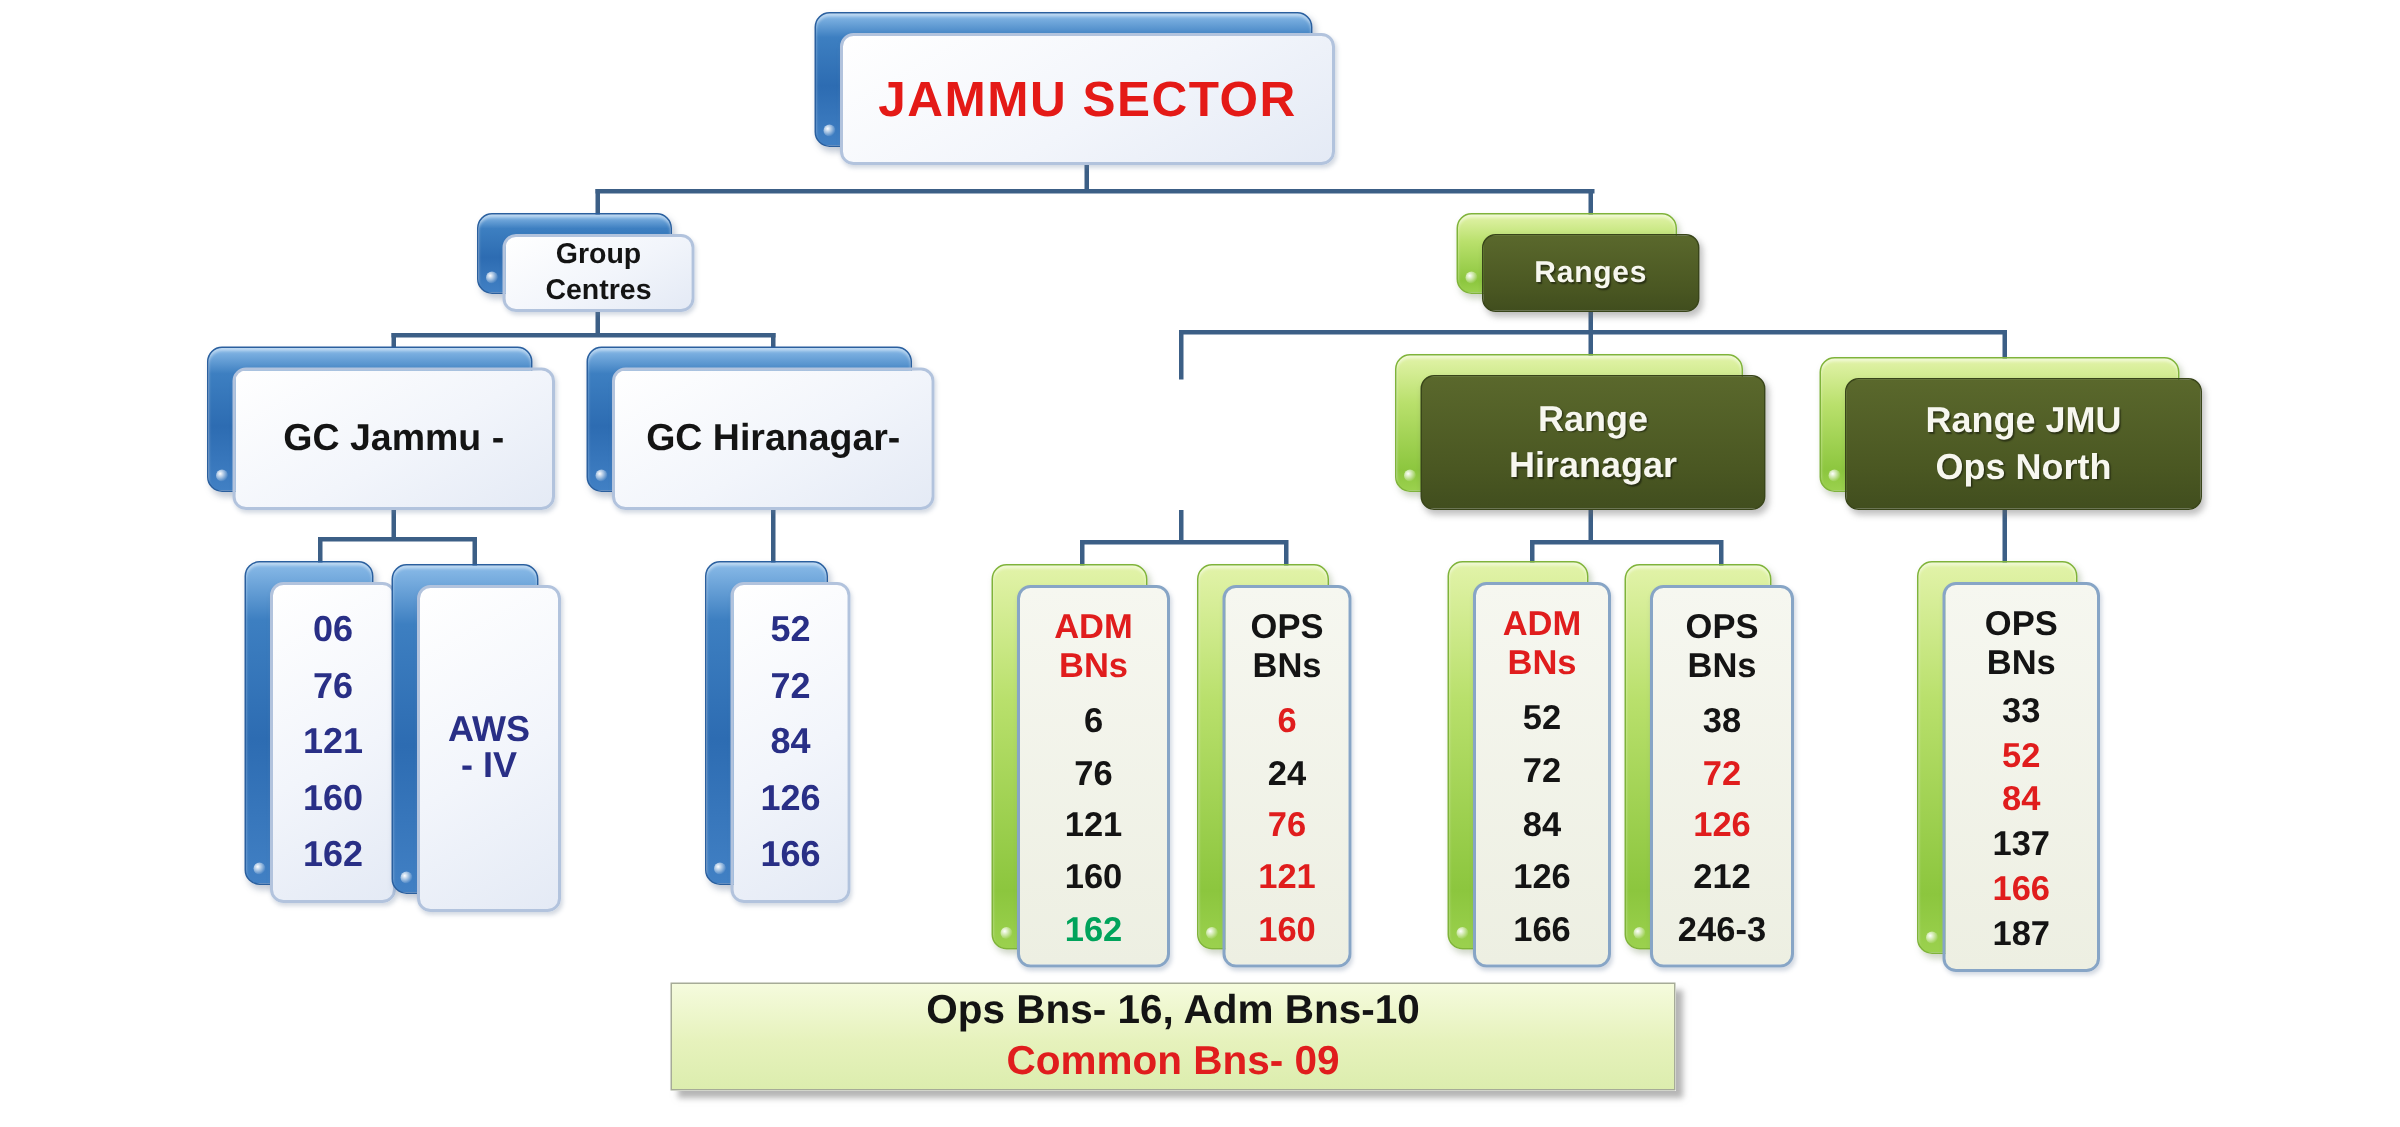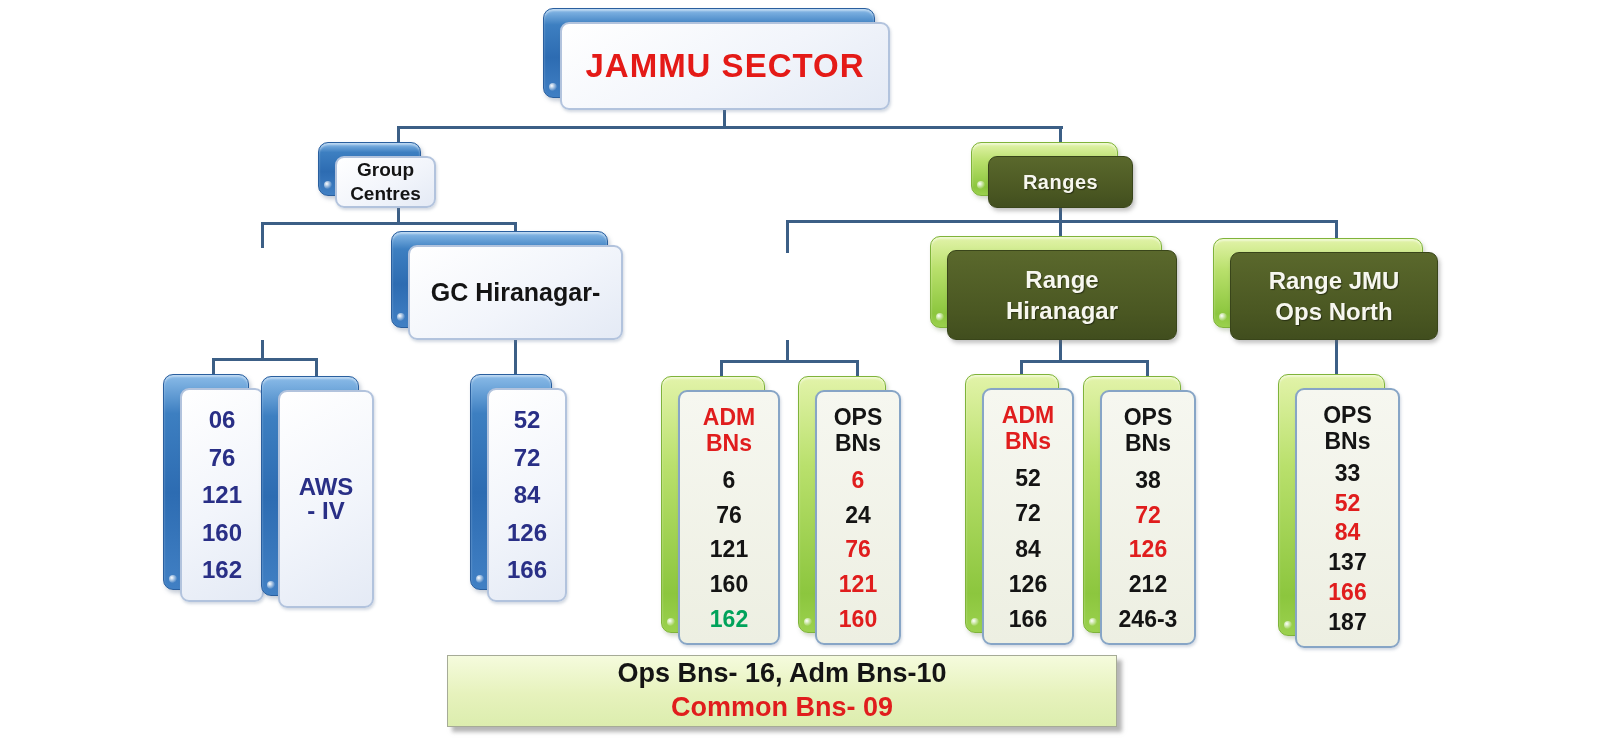--- a/index.html
+++ b/index.html
@@ -125,53 +125,59 @@
 
   <div class="line v" style="left:1335px;top:340px;height:50px"></div>
 
   <div class="dual blue" style="left:560px;top:22px;width:330px;height:88px">
     <div class="back"></div>
     <div class="front">
       <span class="title-text">JAMMU SECTOR</span>
     </div>
   </div>
 
-  <div class="dual blue" style="left:335px;top:156px;width:101px;height:52px">
+  <div class="dual blue" style="left:335px;top:156px;width:128px;height:52px">
     <div class="back"></div>
     <div class="front">
       <span class="l2-text prewrap">Group
 Centres</span>
     </div>
   </div>
 
   <div class="dual green" style="left:988px;top:156px;width:145px;height:52px">
     <div class="back"></div>
     <div class="front olive">
       <span class="l2-text-olive">Ranges</span>
     </div>
   </div>
 
+  <div class="dual blue" style="left:155px;top:245px;width:215px;height:95px">
+    <div class="back"></div>
+    <div class="front">
+      <span class="gc-text">GC Jammu -</span>
+    </div>
+  </div>
 
   <div class="dual blue" style="left:408px;top:245px;width:215px;height:95px">
     <div class="back"></div>
     <div class="front">
       <span class="gc-text">GC Hiranagar-</span>
     </div>
   </div>
 
 
   <div class="dual green" style="left:947px;top:250px;width:230px;height:90px">
     <div class="back"></div>
     <div class="front olive">
       <span class="range-text prewrap">Range
 Hiranagar</span>
     </div>
   </div>
 
-  <div class="dual green" style="left:1230px;top:252px;width:208px;height:88px">
+  <div class="dual green" style="left:1230px;top:252px;width:238px;height:88px">
     <div class="back"></div>
     <div class="front olive">
       <span class="range-text prewrap">Range JMU
 Ops North</span>
     </div>
   </div>
 
   <div class="dual blue col gc-col" style="left:180px;top:388px;width:84px;height:214px">
     <div class="back"></div>
     <div class="front">

